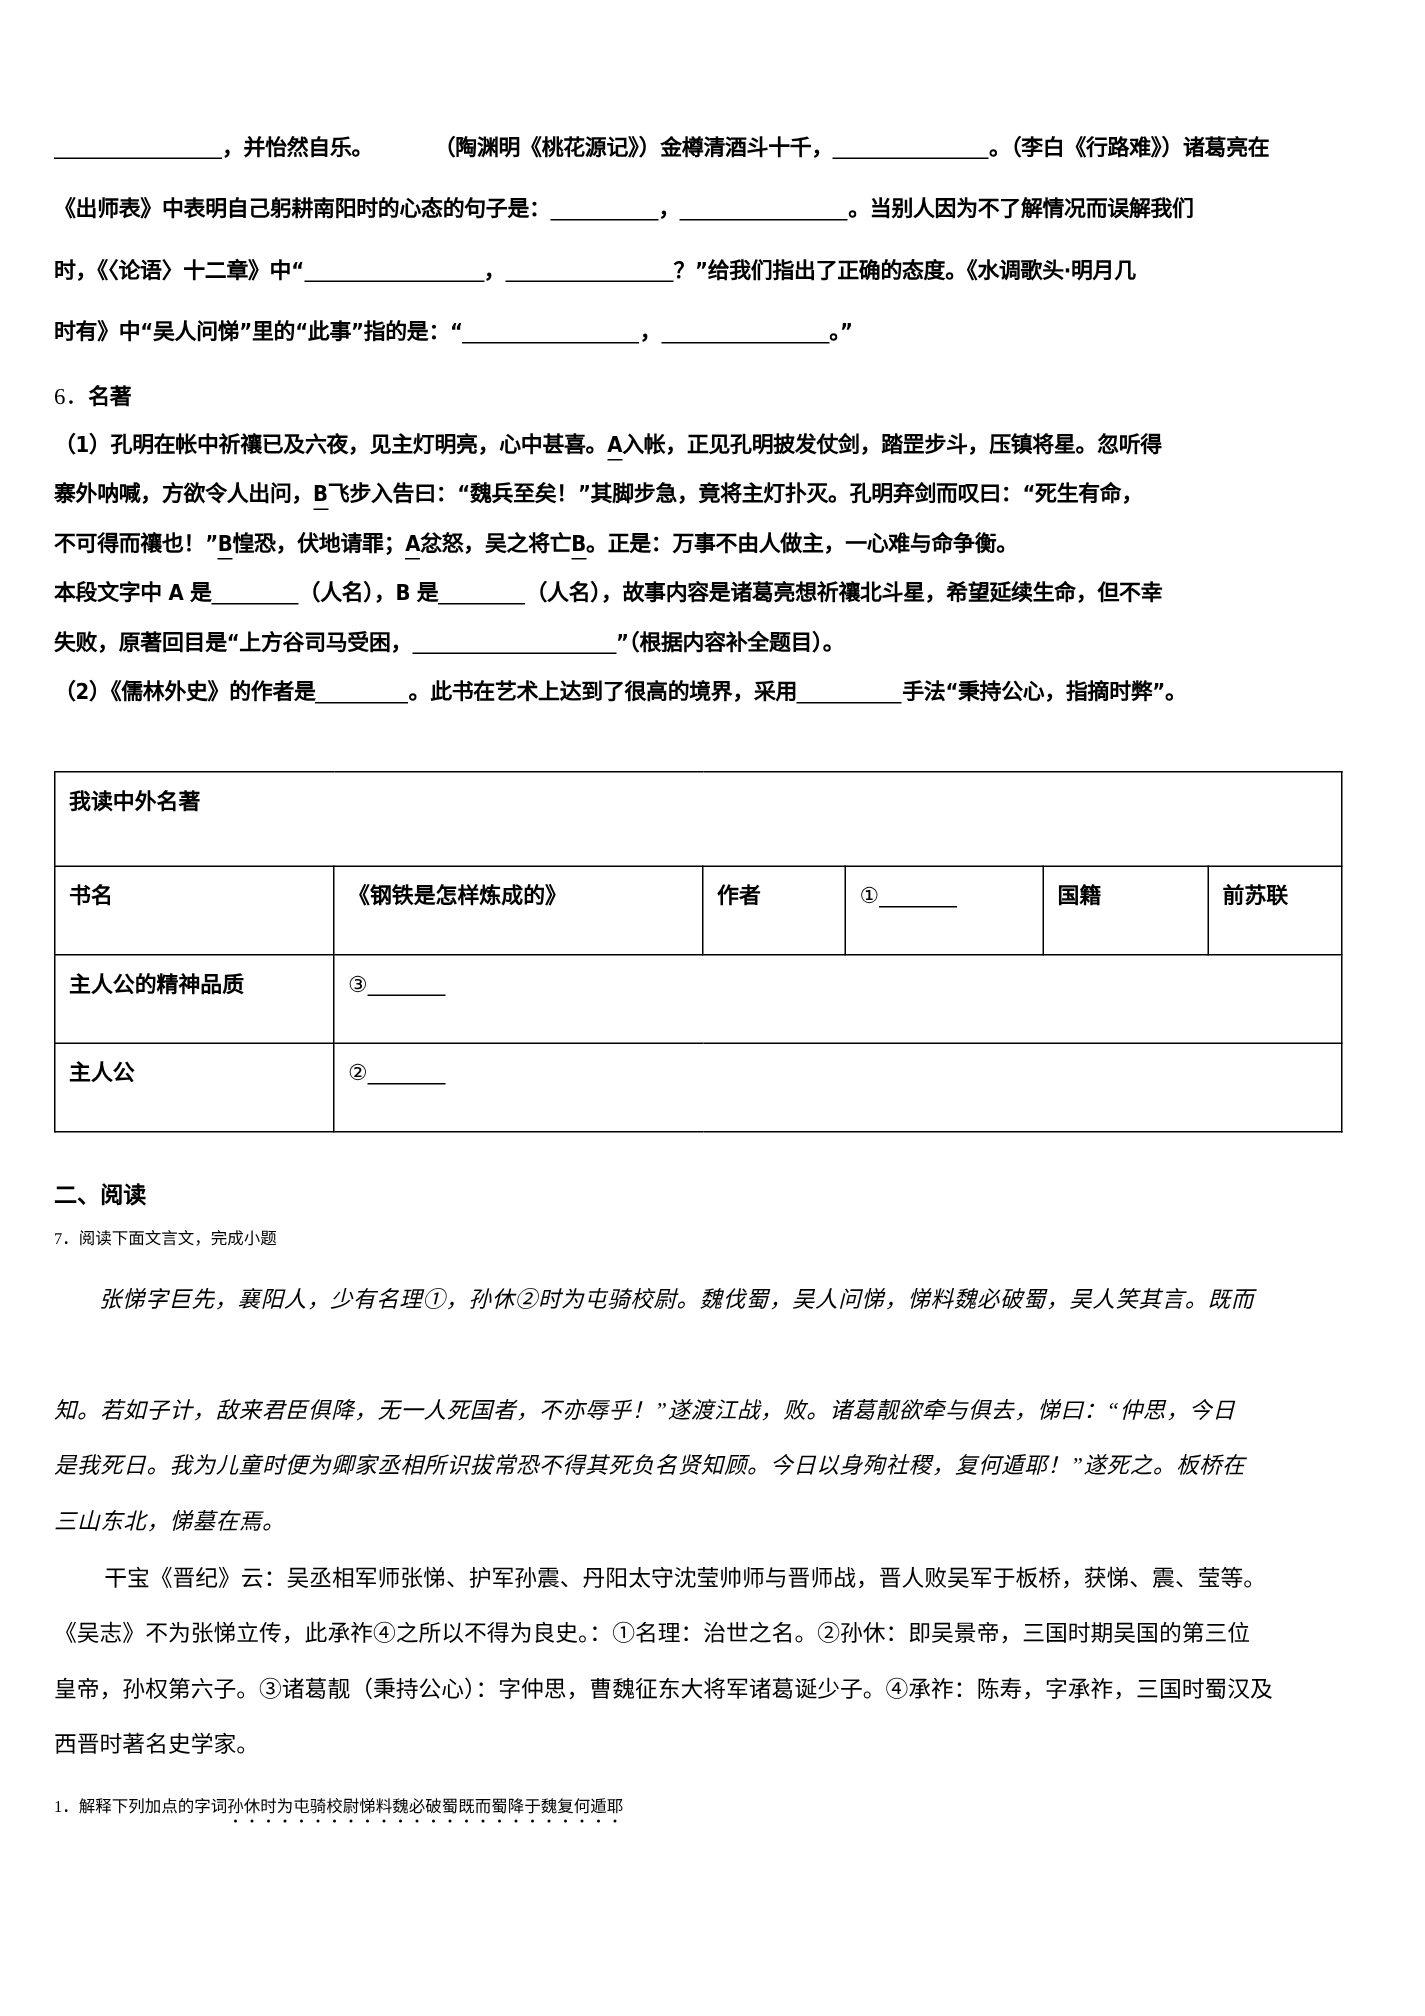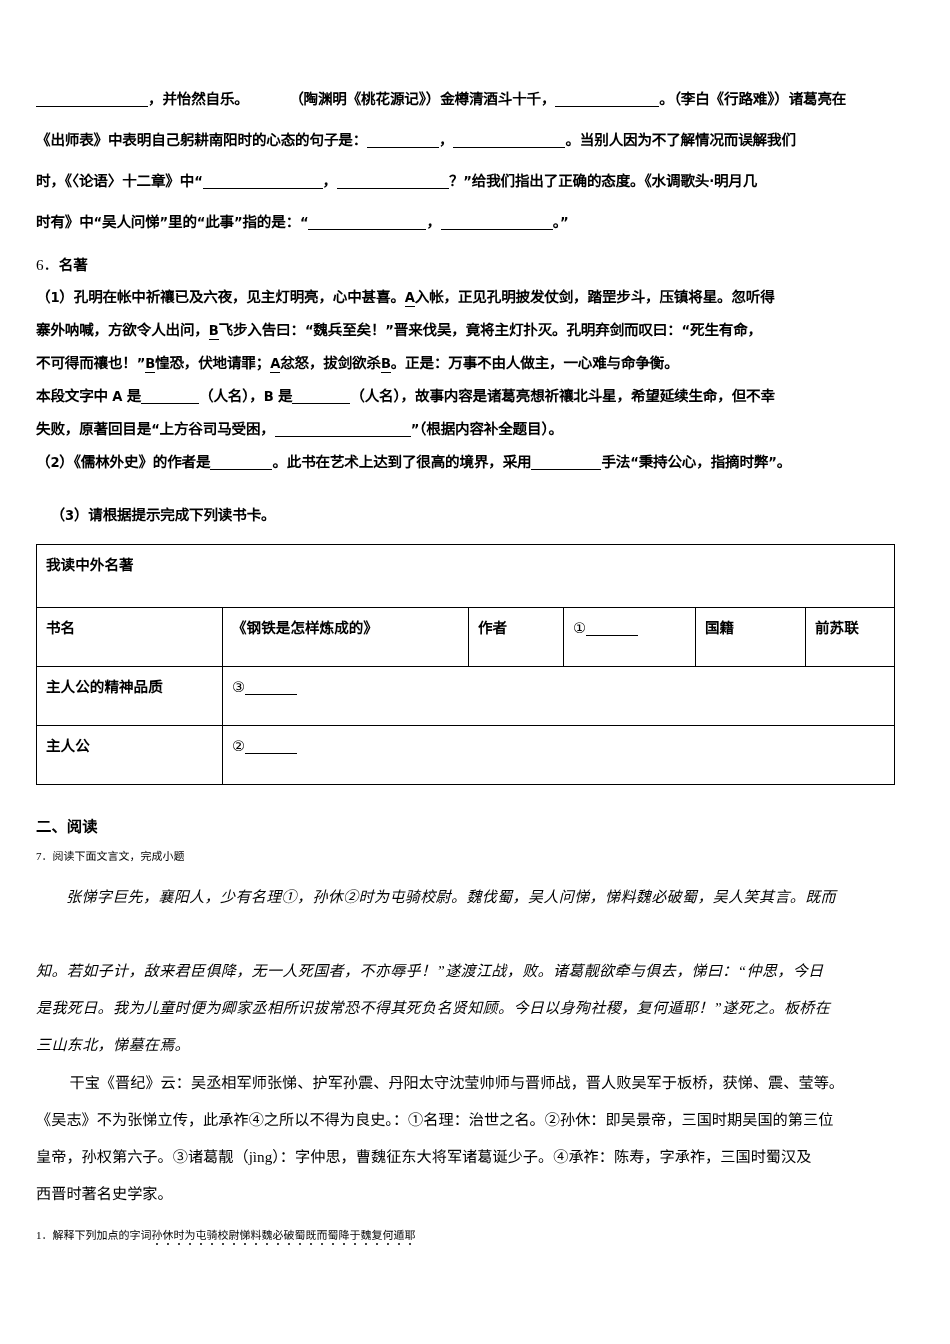--- a/index.html
+++ b/index.html
@@ -146,35 +146,32 @@
   </div>
 
   <div class="spacer-8"></div>
 
   <div class="para song" style="line-height:30px">
     <span>6．</span><span class="hei">名著</span>
   </div>
 
   <div class="para hei" style="line-height:33px">
     <span>（1）</span><span>孔明在帐中祈禳已及六夜，见主灯明亮，心中甚喜。</span><span class="u-char">A</span><span>入帐，正见孔明披发仗剑，踏罡步斗，压镇将星。忽听得</span><br>
-    <span>寨外呐喊，方欲令人出问，</span><span class="u-char">B</span><span>飞步入告曰：“魏兵至矣！”晋来伐吴，竟将主灯扑灭。孔明弃剑而叹曰：“死生有命，</span><br>
-    <span>不可得而禳也！”</span><span class="u-char">B</span><span>惶恐，伏地请罪；</span><span class="u-char">A</span><span>忿怒，拔剑欲杀</span><span class="u-char">B</span><span>。正是：万事不由人做主，一心难与命争衡。</span><br>
+    <span>寨外呐喊，方欲令人出问，</span><span class="u-char">B</span><span>飞步入告曰：“魏兵至矣！”其脚步急，竟将主灯扑灭。孔明弃剑而叹曰：“死生有命，</span><br>
+    <span>不可得而禳也！”</span><span class="u-char">B</span><span>惶恐，伏地请罪；</span><span class="u-char">A</span><span>忿怒，吴之将亡</span><span class="u-char">B</span><span>。正是：万事不由人做主，一心难与命争衡。</span><br>
     <span>本段文字中 A 是</span><span class="blank" style="width:58px"></span><span>（人名），B 是</span><span class="blank" style="width:58px"></span><span>（人名），故事内容是诸葛亮想祈禳北斗星，希望延续生命，但不幸</span><br>
     <span>失败，原著回目是“上方谷司马受困，</span><span class="blank" style="width:136px"></span><span>”（根据内容补全题目）。</span>
   </div>
 
   <div class="para hei" style="line-height:33px">
     <span>（2）</span><span>《儒林外史》的作者是</span><span class="blank" style="width:62px"></span><span>。此书在艺术上达到了很高的境界，采用</span><span class="blank" style="width:70px"></span><span>手法“秉持公心，指摘时弊”。</span>
   </div>
 
   <div class="spacer-22"></div>
 
-  <div class="para hei indent1" style="line-height:30px">
-    <span>（3）</span><span>请根据提示完成下列读书卡。</span>
-  </div>
 
   <div class="spacer-8"></div>
 
   <table class="card-table">
     <colgroup>
       <col style="width:186px">
       <col style="width:246px">
       <col style="width:95px">
       <col style="width:132px">
       <col style="width:110px">
@@ -218,21 +215,21 @@
     <span class="indent2" style="display:inline-block;text-indent:0;padding-left:2em">张悌字巨先，襄阳人，少有名理①，孙休②时为屯骑校尉。魏伐蜀，吴人问悌，悌料魏必破蜀，吴人笑其言。既而</span><br>
     <br>
     <span>知。若如子计，敌来君臣俱降，无一人死国者，不亦辱乎！”遂渡江战，败。诸葛靓欲牵与俱去，悌曰：“仲思，今日</span><br>
     <span>是我死日。我为儿童时便为卿家丞相所识拔常恐不得其死负名贤知顾。今日以身殉社稷，复何遁耶！”遂死之。板桥在</span><br>
     <span>三山东北，悌墓在焉。</span>
   </div>
 
   <div class="para song" style="line-height:37px">
     <span style="display:inline-block;padding-left:2.2em">干宝《晋纪》云：吴丞相军师张悌、护军孙震、丹阳太守沈莹帅师与晋师战，晋人败吴军于板桥，获悌、震、莹等。</span><br>
     <span>《吴志》不为张悌立传，此承祚④之所以不得为良史。：①名理：治世之名。②孙休：即吴景帝，三国时期吴国的第三位</span><br>
-    <span>皇帝，孙权第六子。③诸葛靓（jìng）：字仲思，曹魏征东大将军诸葛诞少子。④承祚：陈寿，字承祚，三国时蜀汉及</span><br>
+    <span>皇帝，孙权第六子。③诸葛靓（秉持公心）：字仲思，曹魏征东大将军诸葛诞少子。④承祚：陈寿，字承祚，三国时蜀汉及</span><br>
     <span>西晋时著名史学家。</span>
   </div>
 
   <div class="spacer-8"></div>
 
   <div class="q-line">
     <span>1．</span><span>解释下列加点的字词</span><span id="dotted-target"><span class="dotted-char">孙</span><span class="dotted-char">休</span><span class="dotted-char">时</span><span class="dotted-char">为</span><span class="dotted-char">屯</span><span class="dotted-char">骑</span><span class="dotted-char">校</span><span class="dotted-char">尉</span><span class="dotted-char">悌</span><span class="dotted-char">料</span><span class="dotted-char">魏</span><span class="dotted-char">必</span><span class="dotted-char">破</span><span class="dotted-char">蜀</span><span class="dotted-char">既</span><span class="dotted-char">而</span><span class="dotted-char">蜀</span><span class="dotted-char">降</span><span class="dotted-char">于</span><span class="dotted-char">魏</span><span class="dotted-char">复</span><span class="dotted-char">何</span><span class="dotted-char">遁</span><span class="dotted-char">耶</span></span>
   </div>
 
 </div>

